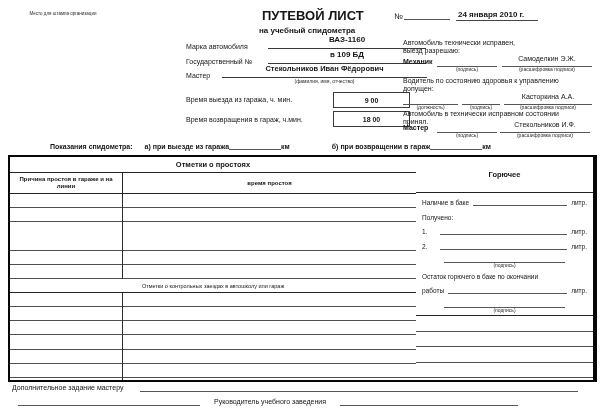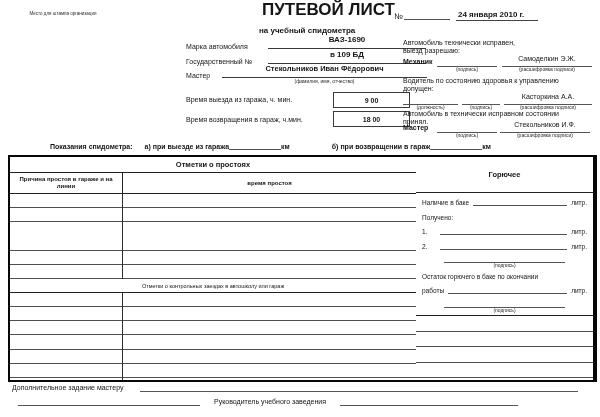--- a/index.html
+++ b/index.html
@@ -41,28 +41,28 @@
   .ctrl{height:13px;border-bottom:1px solid #222;display:flex;align-items:center;justify-content:center;
         font-size:5.5px;text-align:center}
 </style>
 </head>
 <body>
 
 <div class="page">
 
   <div class="abs tiny ctr" style="left:24px;top:12px;width:78px;font-size:4.5px">Место для штампа организации</div>
 
-  <div class="abs b" style="left:262px;top:0;font-size:17px">ПУТЕВОЙ ЛИСТ</div>
+  <div class="abs b" style="left:262px;top:8px;font-size:13px">ПУТЕВОЙ ЛИСТ</div>
   <span class="abs" style="left:394px;top:12px;font-size:8px">№</span>
   <span class="abs fill" style="left:404px;top:11px;width:46px"></span>
   <span class="abs bi" style="left:456px;top:10px;font-size:8px;border-bottom:1px solid #444;padding:0 14px 1px 2px">24 января 2010 г.</span>
   <div class="abs b" style="left:259px;top:26px;font-size:8px">на учебный спидометра</div>
 
   <span class="abs f7" style="left:186px;top:43px">Марка автомобиля</span>
-  <div class="abs val-line bi" style="left:268px;top:35px;width:158px">ВАЗ-1690</div>
+  <div class="abs val-line bi" style="left:268px;top:35px;width:158px">ВАЗ-1160</div>
   <span class="abs f7" style="left:186px;top:58px">Государственный №</span>
   <div class="abs val-line bi" style="left:268px;top:50px;width:158px">в 109 БД</div>
   <span class="abs f7" style="left:186px;top:72px">Мастер</span>
   <div class="abs val-line bi" style="left:222px;top:64px;width:205px;font-size:7.5px">Стекольников Иван Фёдорович</div>
   <div class="abs tiny ctr" style="left:222px;top:79px;width:205px">(фамилия, имя, отчество)</div>
 
   <span class="abs f7" style="left:186px;top:96px">Время выезда из гаража, ч. мин.</span>
   <div class="abs timebox" style="left:333px;top:92px">9 00</div>
   <span class="abs f7" style="left:186px;top:116px">Время возвращения в гараж, ч.мин.</span>
   <div class="abs timebox" style="left:333px;top:111px">18 00</div>

